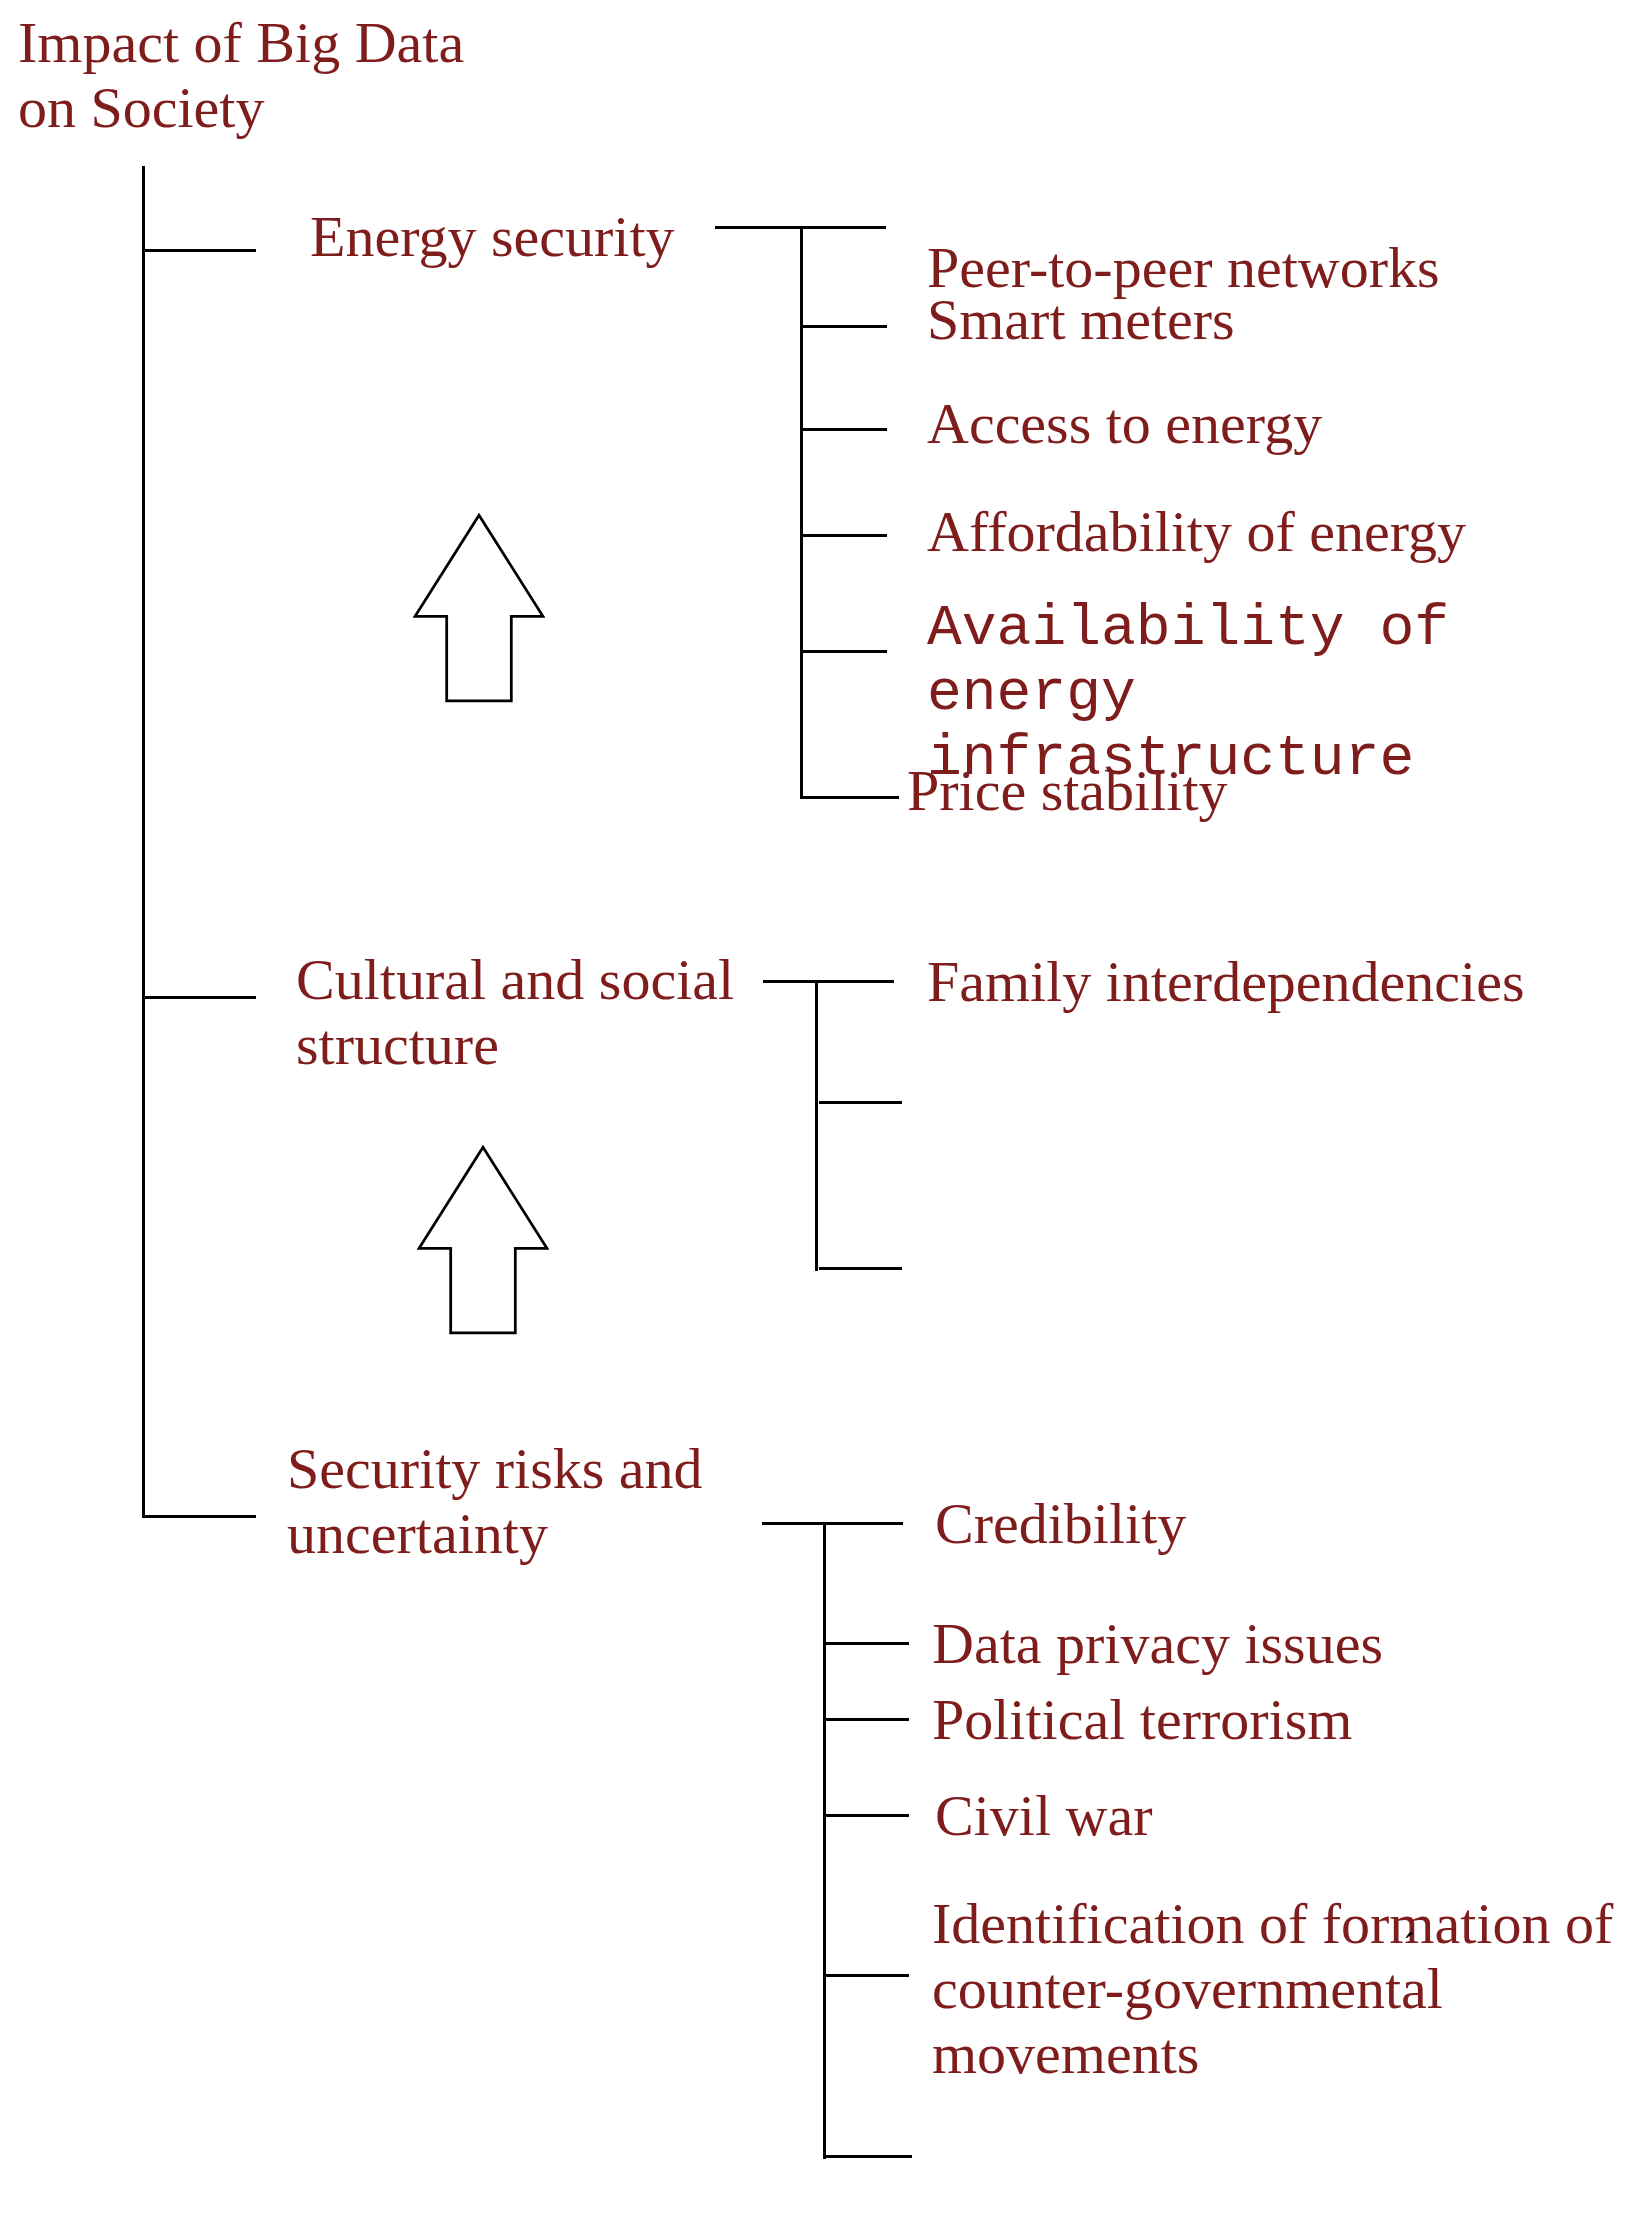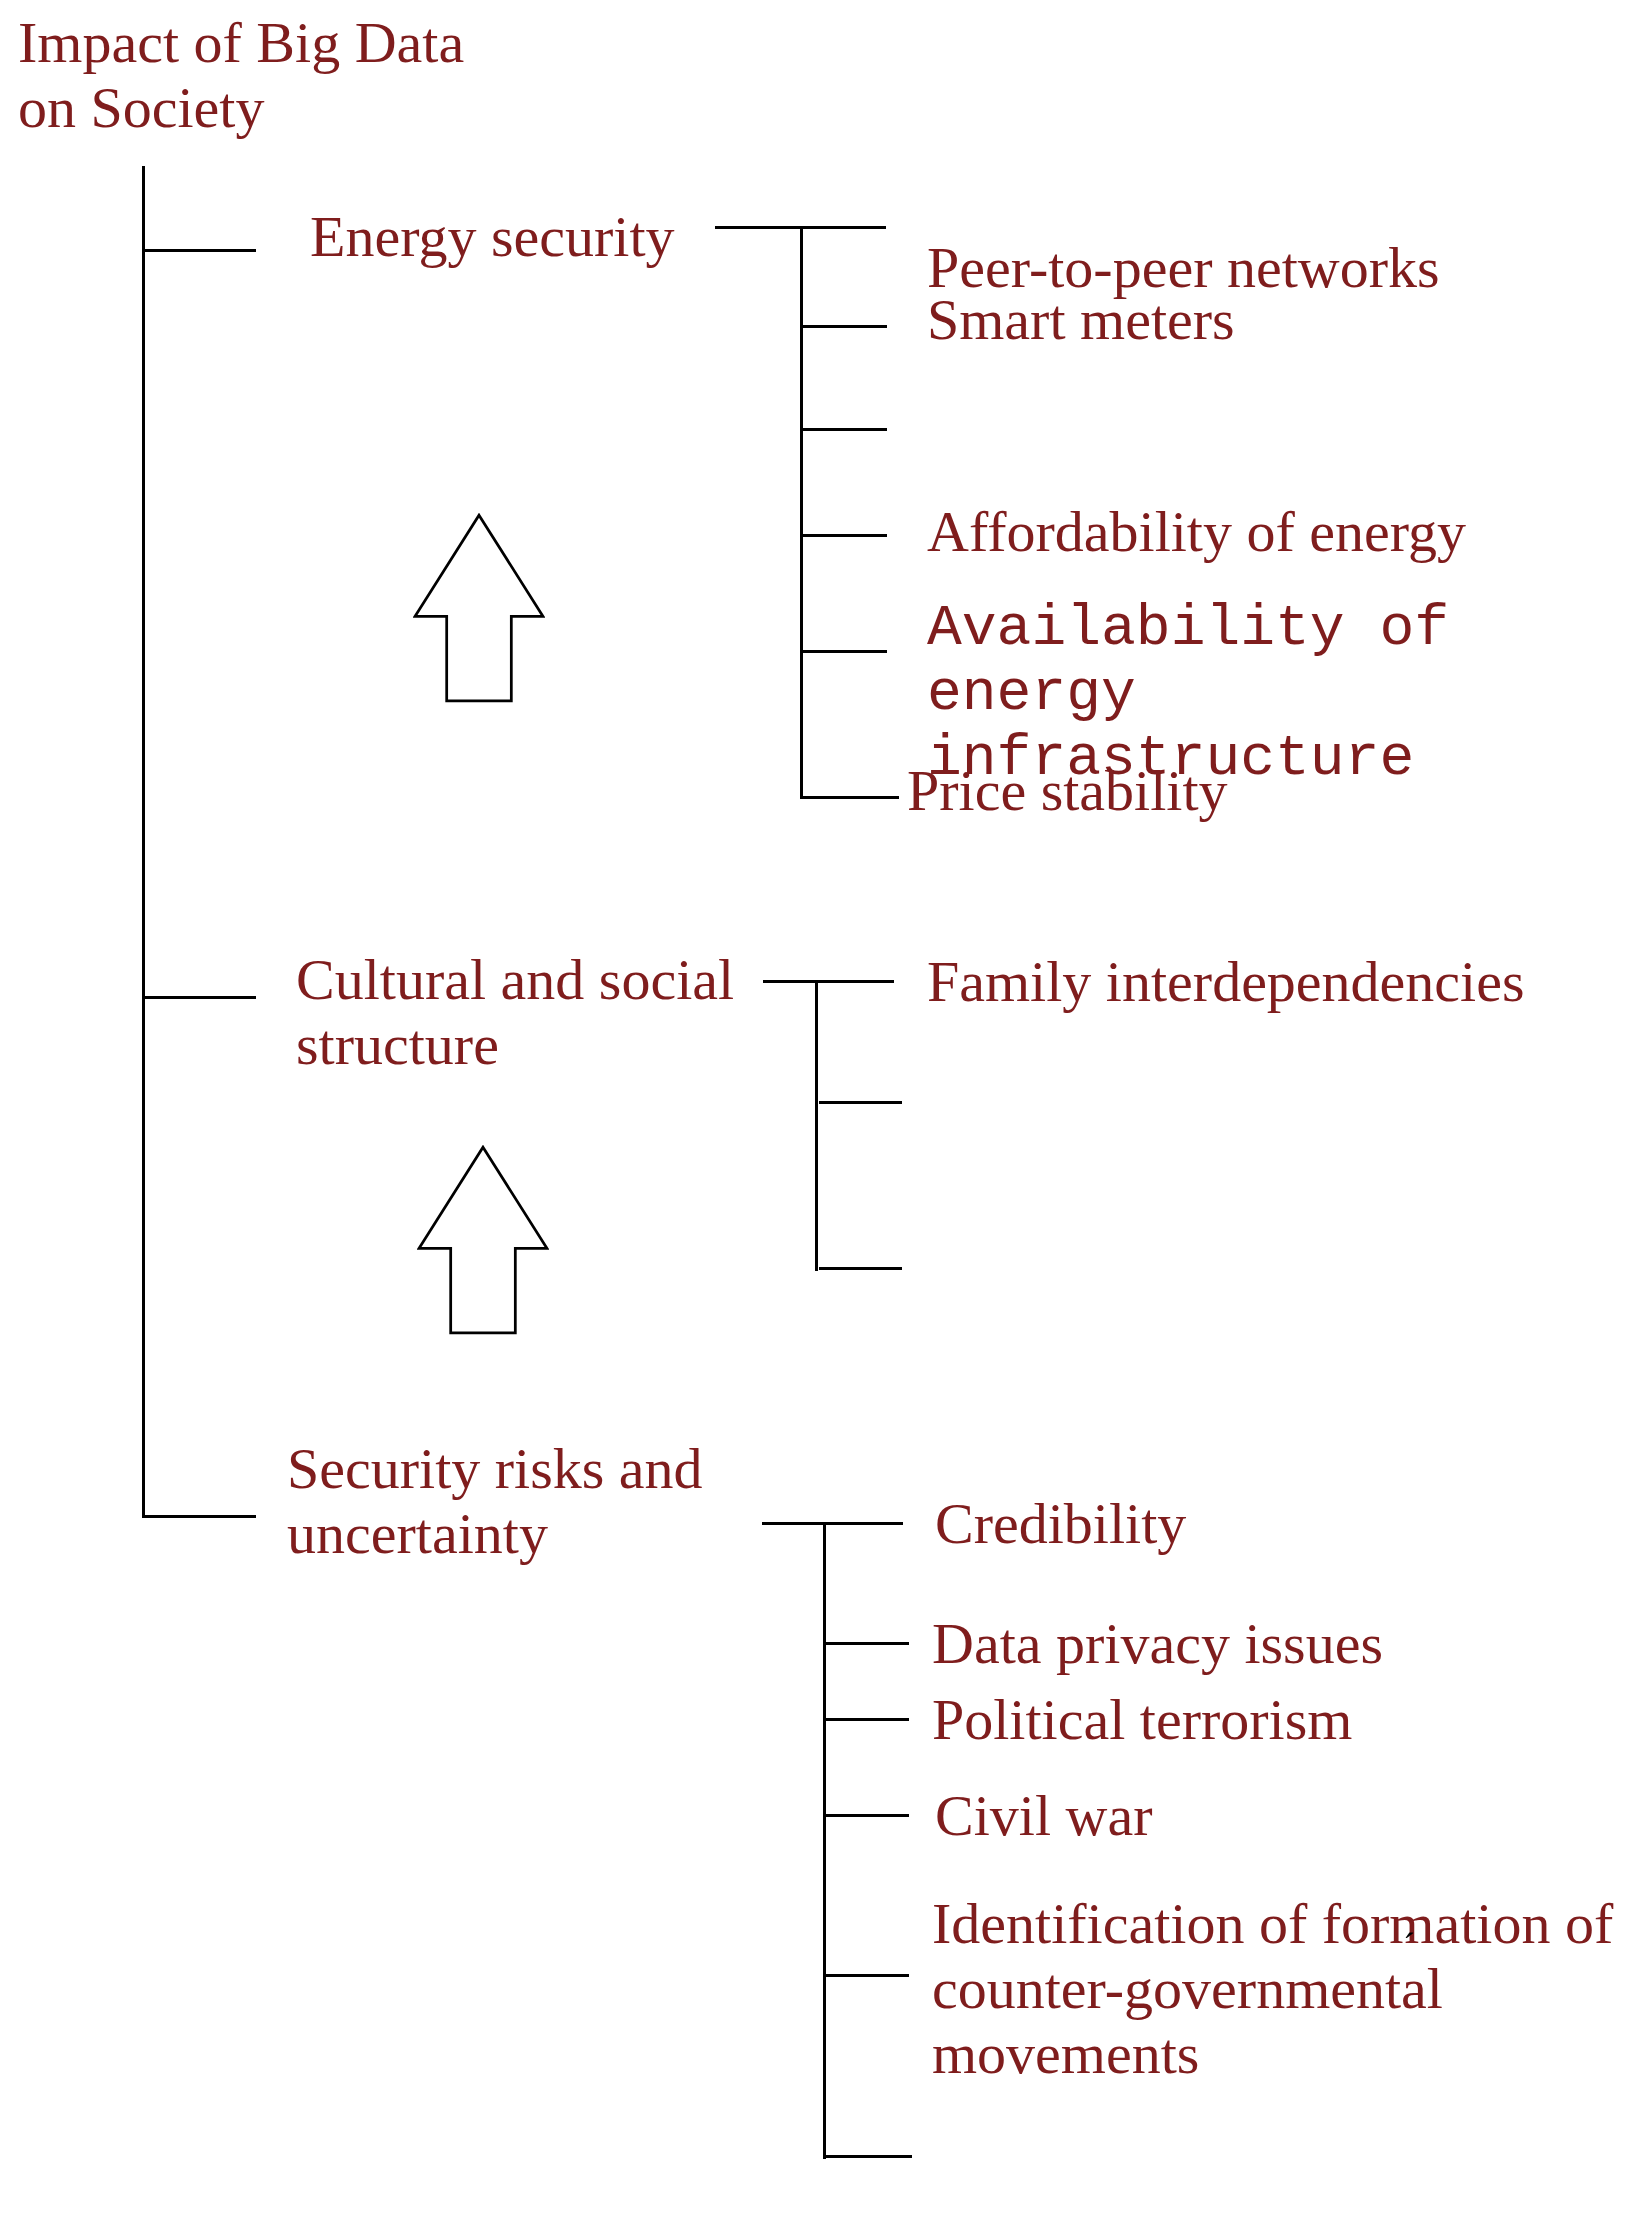--- a/index.html
+++ b/index.html
@@ -58,20 +58,21 @@
   <div class="hline" style="left:715px; top:226px;  width:171px;"></div>
   <div class="vline" style="left:800px; top:226px;  height:573px;"></div>
   <div class="hline" style="left:803px; top:325px;  width:84px;"></div>
   <div class="hline" style="left:803px; top:428px;  width:84px;"></div>
   <div class="hline" style="left:803px; top:534px;  width:84px;"></div>
   <div class="hline" style="left:803px; top:650px;  width:84px;"></div>
   <div class="hline" style="left:803px; top:796px; width:96px;"></div>
 
   <div class="label" style="left:927px; top:195px;margin-top:40px;">Peer-to-peer networks</div>
   <div class="label" style="left:927px; top:287px;">Smart meters</div>
+  <div class="label" style="left:927px; top:391px;">Access to energy</div>
   <div class="label" style="left:927px; top:499px;">Affordability of energy</div>
   <div class="label" style="left:927px; top:596px;font-family:Liberation Mono, monospace;">Availability of energy
 infrastructure</div>
   <div class="label" style="left:907px; top:758px;">Price stability</div>
 
   <div class="hline" style="left:763px; top:980px; width:131px;"></div>
   <div class="vline" style="left:815px; top:980px; height:291px;"></div>
   <div class="hline" style="left:819px; top:1101px; width:83px;"></div>
   <div class="hline" style="left:819px; top:1267px; width:83px;"></div>
 

